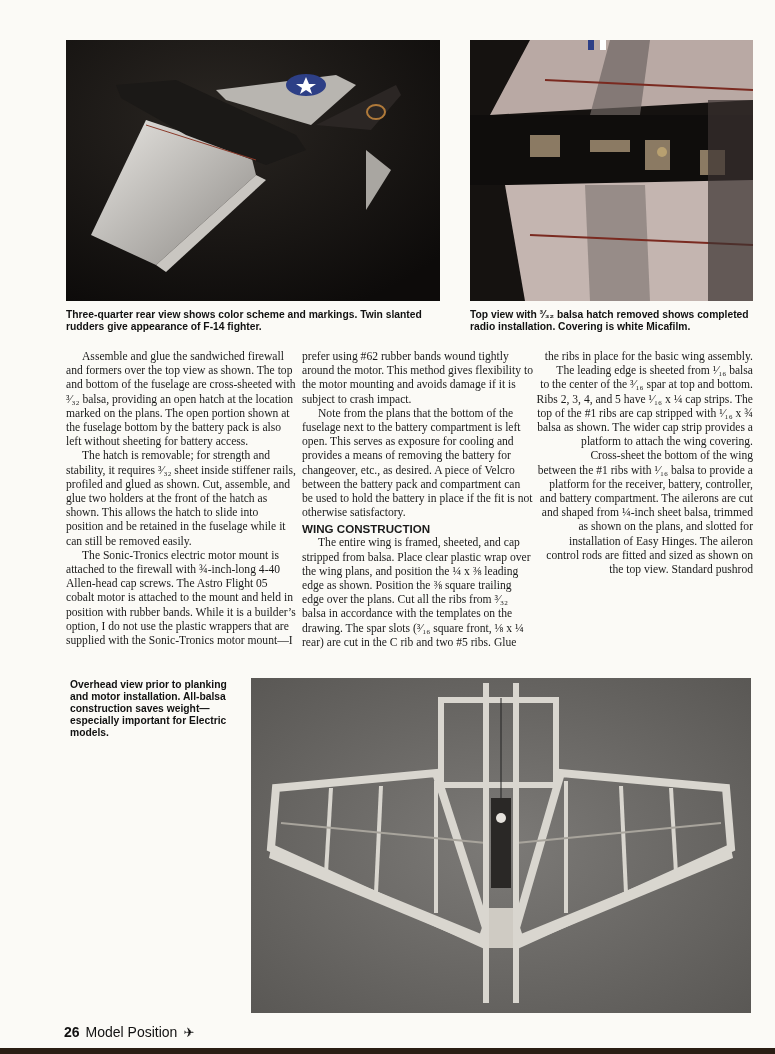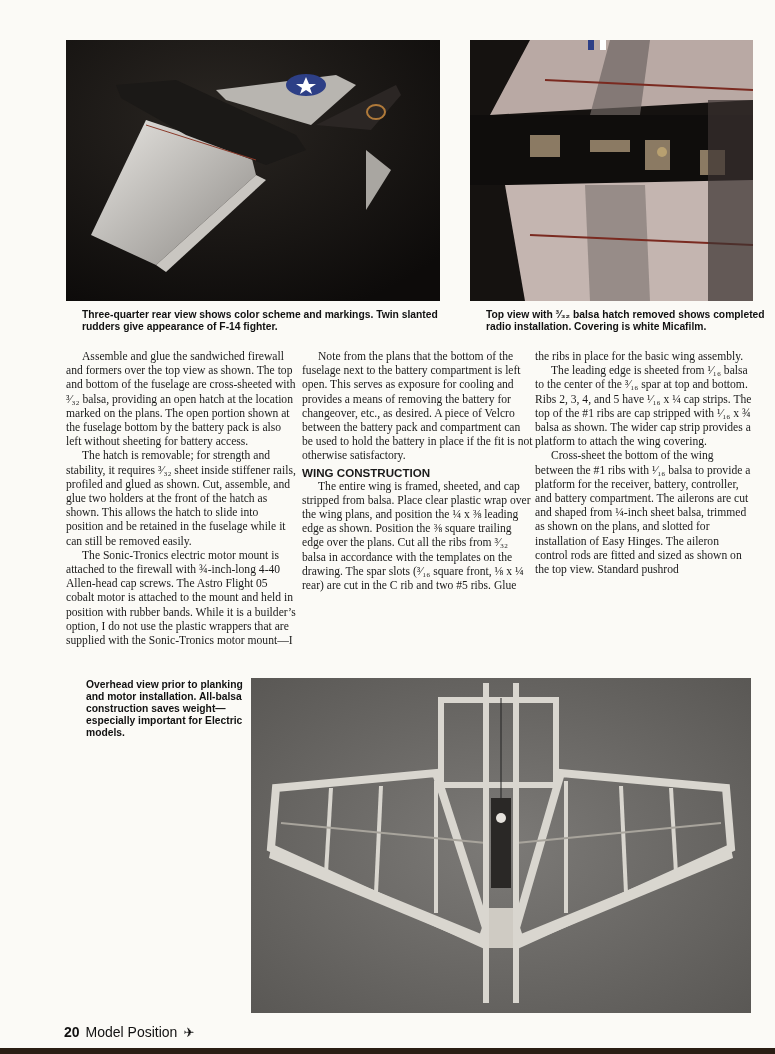--- a/index.html
+++ b/index.html
@@ -3,30 +3,30 @@
 <meta charset="utf-8">
 <style>
   html,body{margin:0;padding:0;}
   body{width:775px;height:1054px;background:#fbfaf6;position:relative;overflow:hidden;
        font-family:"Liberation Serif",serif;color:#1a1a1a;}
   .photo{position:absolute;overflow:hidden;}
   #photo1{left:66px;top:40px;width:374px;height:261px;background:#141210;}
   #photo2{left:470px;top:40px;width:283px;height:261px;background:#1a1715;}
   #photo3{left:251px;top:678px;width:500px;height:335px;background:#6e6c69;}
   .caption{position:absolute;font-family:"Liberation Sans",sans-serif;font-weight:bold;
-           font-size:10.3px;line-height:12px;color:#111;margin-left:16px;}
+           font-size:10.3px;line-height:12px;color:#111;}
   #cap1{left:66px;top:309px;width:380px;}
   #cap2{left:470px;top:309px;width:290px;}
   #cap3{left:70px;top:679px;width:172px;text-align:left;}
   .col{position:absolute;top:350px;width:232px;font-size:11.6px;line-height:14.2px;text-align:left;}
   .col p{margin:0;text-indent:16px;}
   .col p.noindent{text-indent:0;}
   #col1{left:66px;}
   #col2{left:302px;}
-  #col3{left:535px;width:218px;}
+  #col3{left:535px;width:218px;text-align:right;}
   .subhead{font-family:"Liberation Sans",sans-serif;font-weight:bold;font-size:11.6px;
            text-align:left;margin:2px 0 0 0;line-height:14px;}
   #footer{position:absolute;left:64px;top:1024px;font-family:"Liberation Sans",sans-serif;font-size:14px;color:#111;}
   #footer .num{font-weight:bold;margin-right:6px;}
   #footer .plane{margin-left:6px;font-size:13px;}
   #bottom-band{position:absolute;left:0;top:1048px;width:775px;height:6px;background:#2a1e14;}
 </style>
 </head>
 <body>
 
@@ -82,20 +82,21 @@
 <div class="caption" id="cap1">Three-quarter rear view shows color scheme and markings. Twin slanted rudders give appearance of F-14 fighter.</div>
 <div class="caption" id="cap2">Top view with ³⁄₃₂ balsa hatch removed shows completed radio installation. Covering is white Micafilm.</div>
 
 <div class="col" id="col1">
   <p>Assemble and glue the sandwiched firewall and formers over the top view as shown. The top and bottom of the fuselage are cross-sheeted with ³⁄₃₂ balsa, providing an open hatch at the location marked on the plans. The open portion shown at the fuselage bottom by the battery pack is also left without sheeting for battery access.</p>
   <p>The hatch is removable; for strength and stability, it requires ³⁄₃₂ sheet inside stiffener rails, profiled and glued as shown. Cut, assemble, and glue two holders at the front of the hatch as shown. This allows the hatch to slide into position and be retained in the fuselage while it can still be removed easily.</p>
   <p>The Sonic-Tronics electric motor mount is attached to the firewall with ¾-inch-long 4-40 Allen-head cap screws. The Astro Flight 05 cobalt motor is attached to the mount and held in position with rubber bands. While it is a builder’s option, I do not use the plastic wrappers that are supplied with the Sonic-Tronics motor mount—I</p>
 </div>
 
 <div class="col" id="col2">
+  <p class="noindent">prefer using #62 rubber bands wound tightly around the motor. This method gives flexibility to the motor mounting and avoids damage if it is subject to crash impact.</p>
   <p>Note from the plans that the bottom of the fuselage next to the battery compartment is left open. This serves as exposure for cooling and provides a means of removing the battery for changeover, etc., as desired. A piece of Velcro between the battery pack and compartment can be used to hold the battery in place if the fit is not otherwise satisfactory.</p>
   <div class="subhead">WING CONSTRUCTION</div>
   <p>The entire wing is framed, sheeted, and cap stripped from balsa. Place clear plastic wrap over the wing plans, and position the ¼ x ⅜ leading edge as shown. Position the ⅜ square trailing edge over the plans. Cut all the ribs from ³⁄₃₂ balsa in accordance with the templates on the drawing. The spar slots (³⁄₁₆ square front, ⅛ x ¼ rear) are cut in the C rib and two #5 ribs. Glue</p>
 </div>
 
 <div class="col" id="col3">
   <p class="noindent">the ribs in place for the basic wing assembly.</p>
   <p>The leading edge is sheeted from ¹⁄₁₆ balsa to the center of the ³⁄₁₆ spar at top and bottom. Ribs 2, 3, 4, and 5 have ¹⁄₁₆ x ¼ cap strips. The top of the #1 ribs are cap stripped with ¹⁄₁₆ x ¾ balsa as shown. The wider cap strip provides a platform to attach the wing covering.</p>
   <p>Cross-sheet the bottom of the wing between the #1 ribs with ¹⁄₁₆ balsa to provide a platform for the receiver, battery, controller, and battery compartment. The ailerons are cut and shaped from ¼-inch sheet balsa, trimmed as shown on the plans, and slotted for installation of Easy Hinges. The aileron control rods are fitted and sized as shown on the top view. Standard pushrod</p>
 </div>
@@ -139,15 +140,15 @@
       <rect x="262" y="5" width="6" height="320" fill="#d9d6cf"></rect>
       <rect x="238" y="230" width="24" height="40" fill="#cfcbc3"></rect>
       <line x1="250" y1="20" x2="250" y2="120" stroke="#222" stroke-width="1"></line>
       <rect x="240" y="120" width="20" height="90" fill="#2a2826"></rect>
       <circle cx="250" cy="140" r="5" fill="#e5e2dc"></circle>
     </g>
   </svg>
 </div>
 
 <div id="footer">
-  <span class="num">20</span><span>Model Position</span><span class="plane">✈</span>
+  <span class="num">26</span><span>Model Position</span><span class="plane">✈</span>
 </div>
 <div id="bottom-band"></div>
 
 </body></html>

